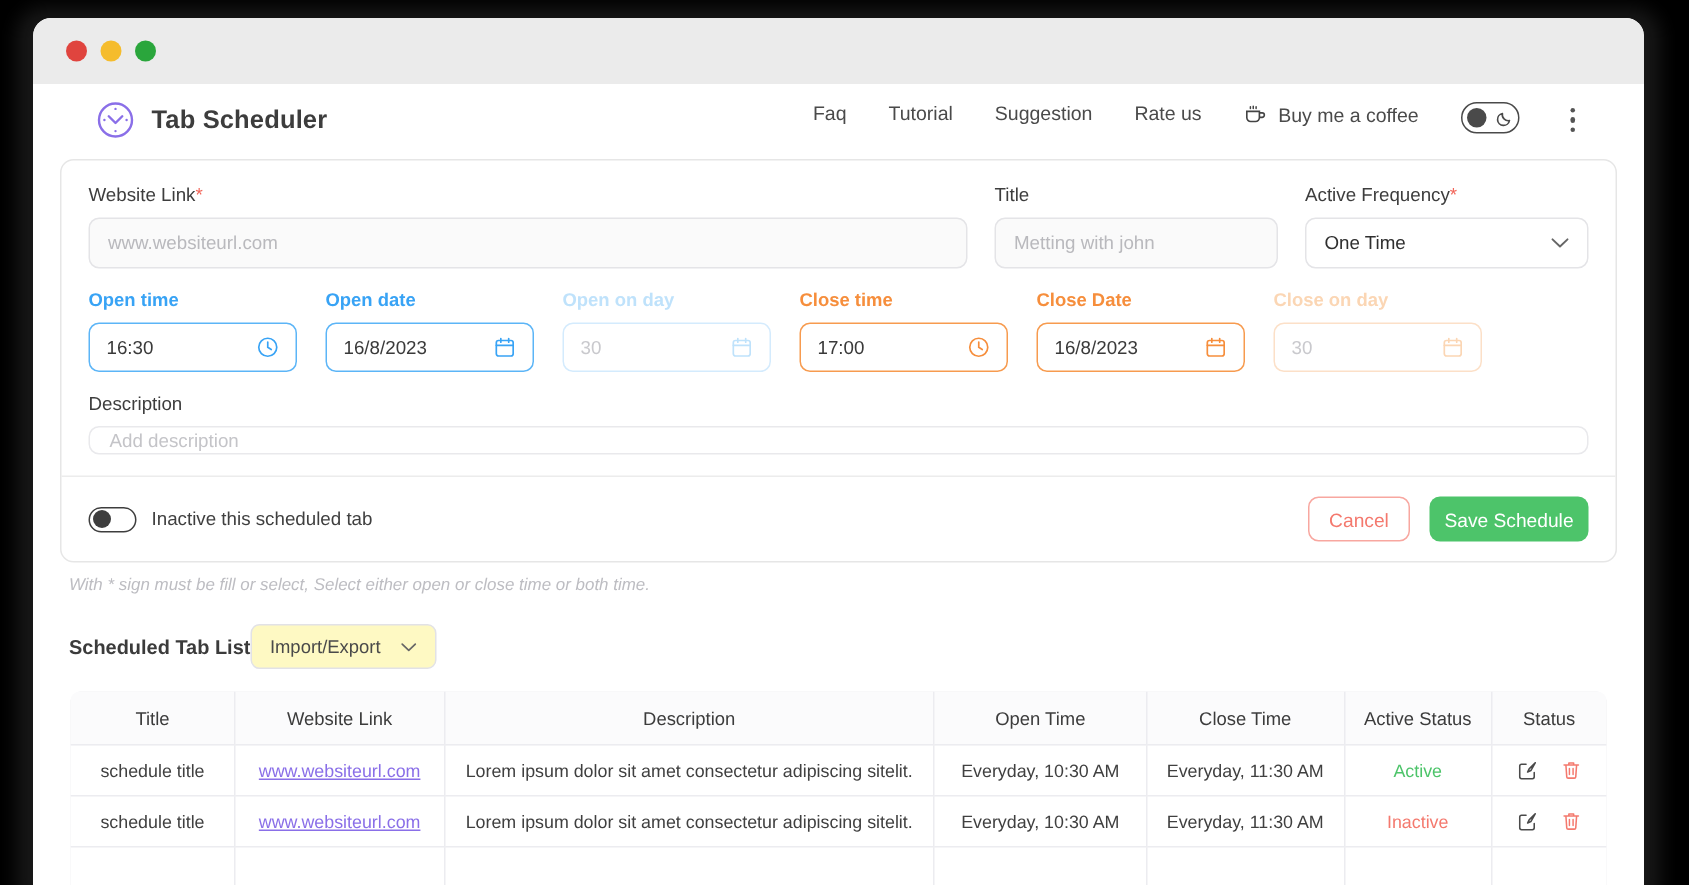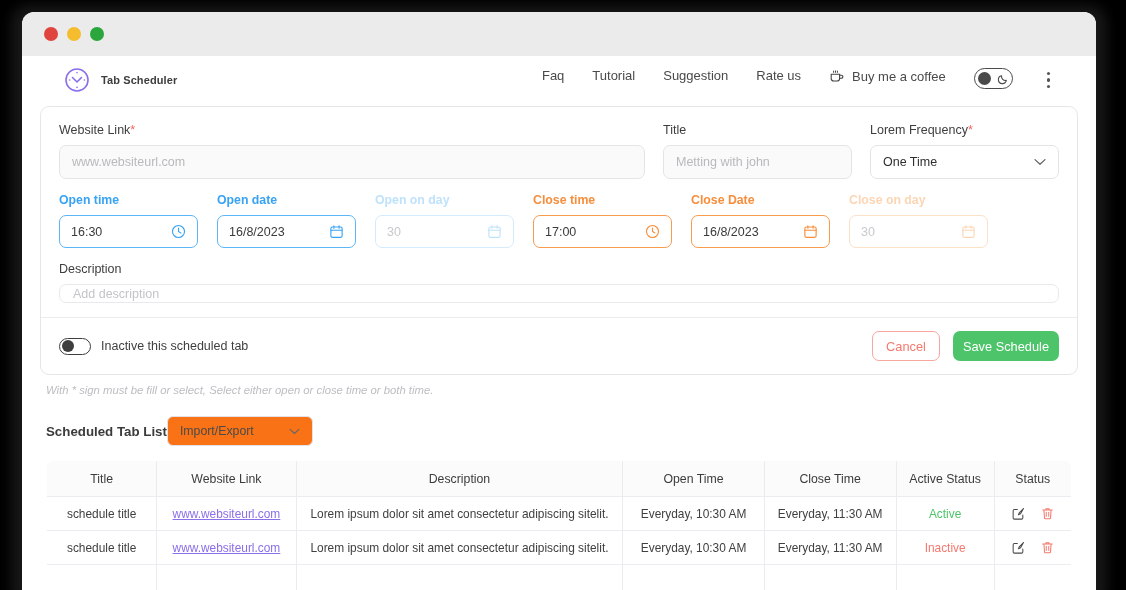--- a/index.html
+++ b/index.html
@@ -42,21 +42,21 @@
   }
 
   
   .appheader {
     display:flex; align-items:center; justify-content:space-between;
     height: 48px; padding: 0 22px 0 24px;
   }
   .brand { display:flex; align-items:center; gap:11px; }
   .brand .logo { width:26px; height:26px; }
   .brand .title {
-    font-size: 11px; font-weight: 700; color: #3d3d3d; letter-spacing: .1px;
+    font-size: 17px; font-weight: 700; color: #3d3d3d; letter-spacing: .1px;
   }
   .navlinks { display:flex; align-items:flex-start; gap:28px; }
   .navlink {
     font-size: 13px; color: #4a4a4a; cursor:pointer; white-space:nowrap;
   }
   .coffee { display:flex; align-items:center; gap:7px; }
   .dmtoggle {
     width: 39px; height: 21px; border-radius: 11px;
     border: 1.6px solid #4a4a4a; display:flex; align-items:center;
     justify-content: space-between; padding: 0 3px; cursor:pointer;
@@ -127,23 +127,23 @@
 
   .note { font-size:11.3px; color:#bdbdc2; font-style: italic; margin: 9px 0 0 6px; }
 
   
   .listhead {
     display:flex; align-items:center; justify-content:flex-start;
     margin: 20px 6px 14px 6px;
   }
   .listtitle { font-size:13.3px; font-weight:700; color:#3b3b3b; }
   .ie {
-    width:146px; height:30px; border:1px solid #e2e2e6; border-radius:6px;
+    width:124px; height:30px; border:1px solid #e2e2e6; border-radius:6px;
     display:flex; align-items:center; justify-content:space-between;
-    padding: 0 12px; font-size:12.3px; color:#4a4a4a; background:#f97316; cursor:pointer;
+    padding: 0 12px; font-size:12.3px; color:#4a4a4a; background:#fef9c3; cursor:pointer;
   }
 
   table { border-collapse: collapse; width: calc(100% - 12px); margin-left:6px;
           border:1px solid #e8e8ec; border-radius:7px; overflow:hidden; table-layout:fixed;}
   thead th {
     background:#fbfbfc; font-size:12.3px; font-weight:400; color:#3c3c3c;
     height: 36px; border-right:1px solid #ececf0; border-bottom:1px solid #ececf0;
   }
   thead th:last-child { border-right:none; }
   tbody td {
@@ -233,21 +233,21 @@
                 <span class="ph">www.websiteurl.com</span>
               </div>
             </div>
             <div class="fld" style="width:189px;">
               <span class="lbl">Title</span>
               <div class="inp">
                 <span class="ph">Metting with john</span>
               </div>
             </div>
             <div class="fld" style="width:189px;">
-              <span class="lbl"><span>Lorem Frequency</span><span class="req">*</span></span>
+              <span class="lbl"><span>Active Frequency</span><span class="req">*</span></span>
               <div class="inp sel">
                 <span>One Time</span>
                 <span class="chev">
                   <svg class="ic" width="12" height="8" viewBox="0 0 12 8">
                       <path d="M1 1.6 L6 6.3 L11 1.6" fill="none" stroke="#666" stroke-width="1.3" stroke-linecap="round" stroke-linejoin="round"></path>
                     </svg>
                 </span>
               </div>
             </div>
           </div>

